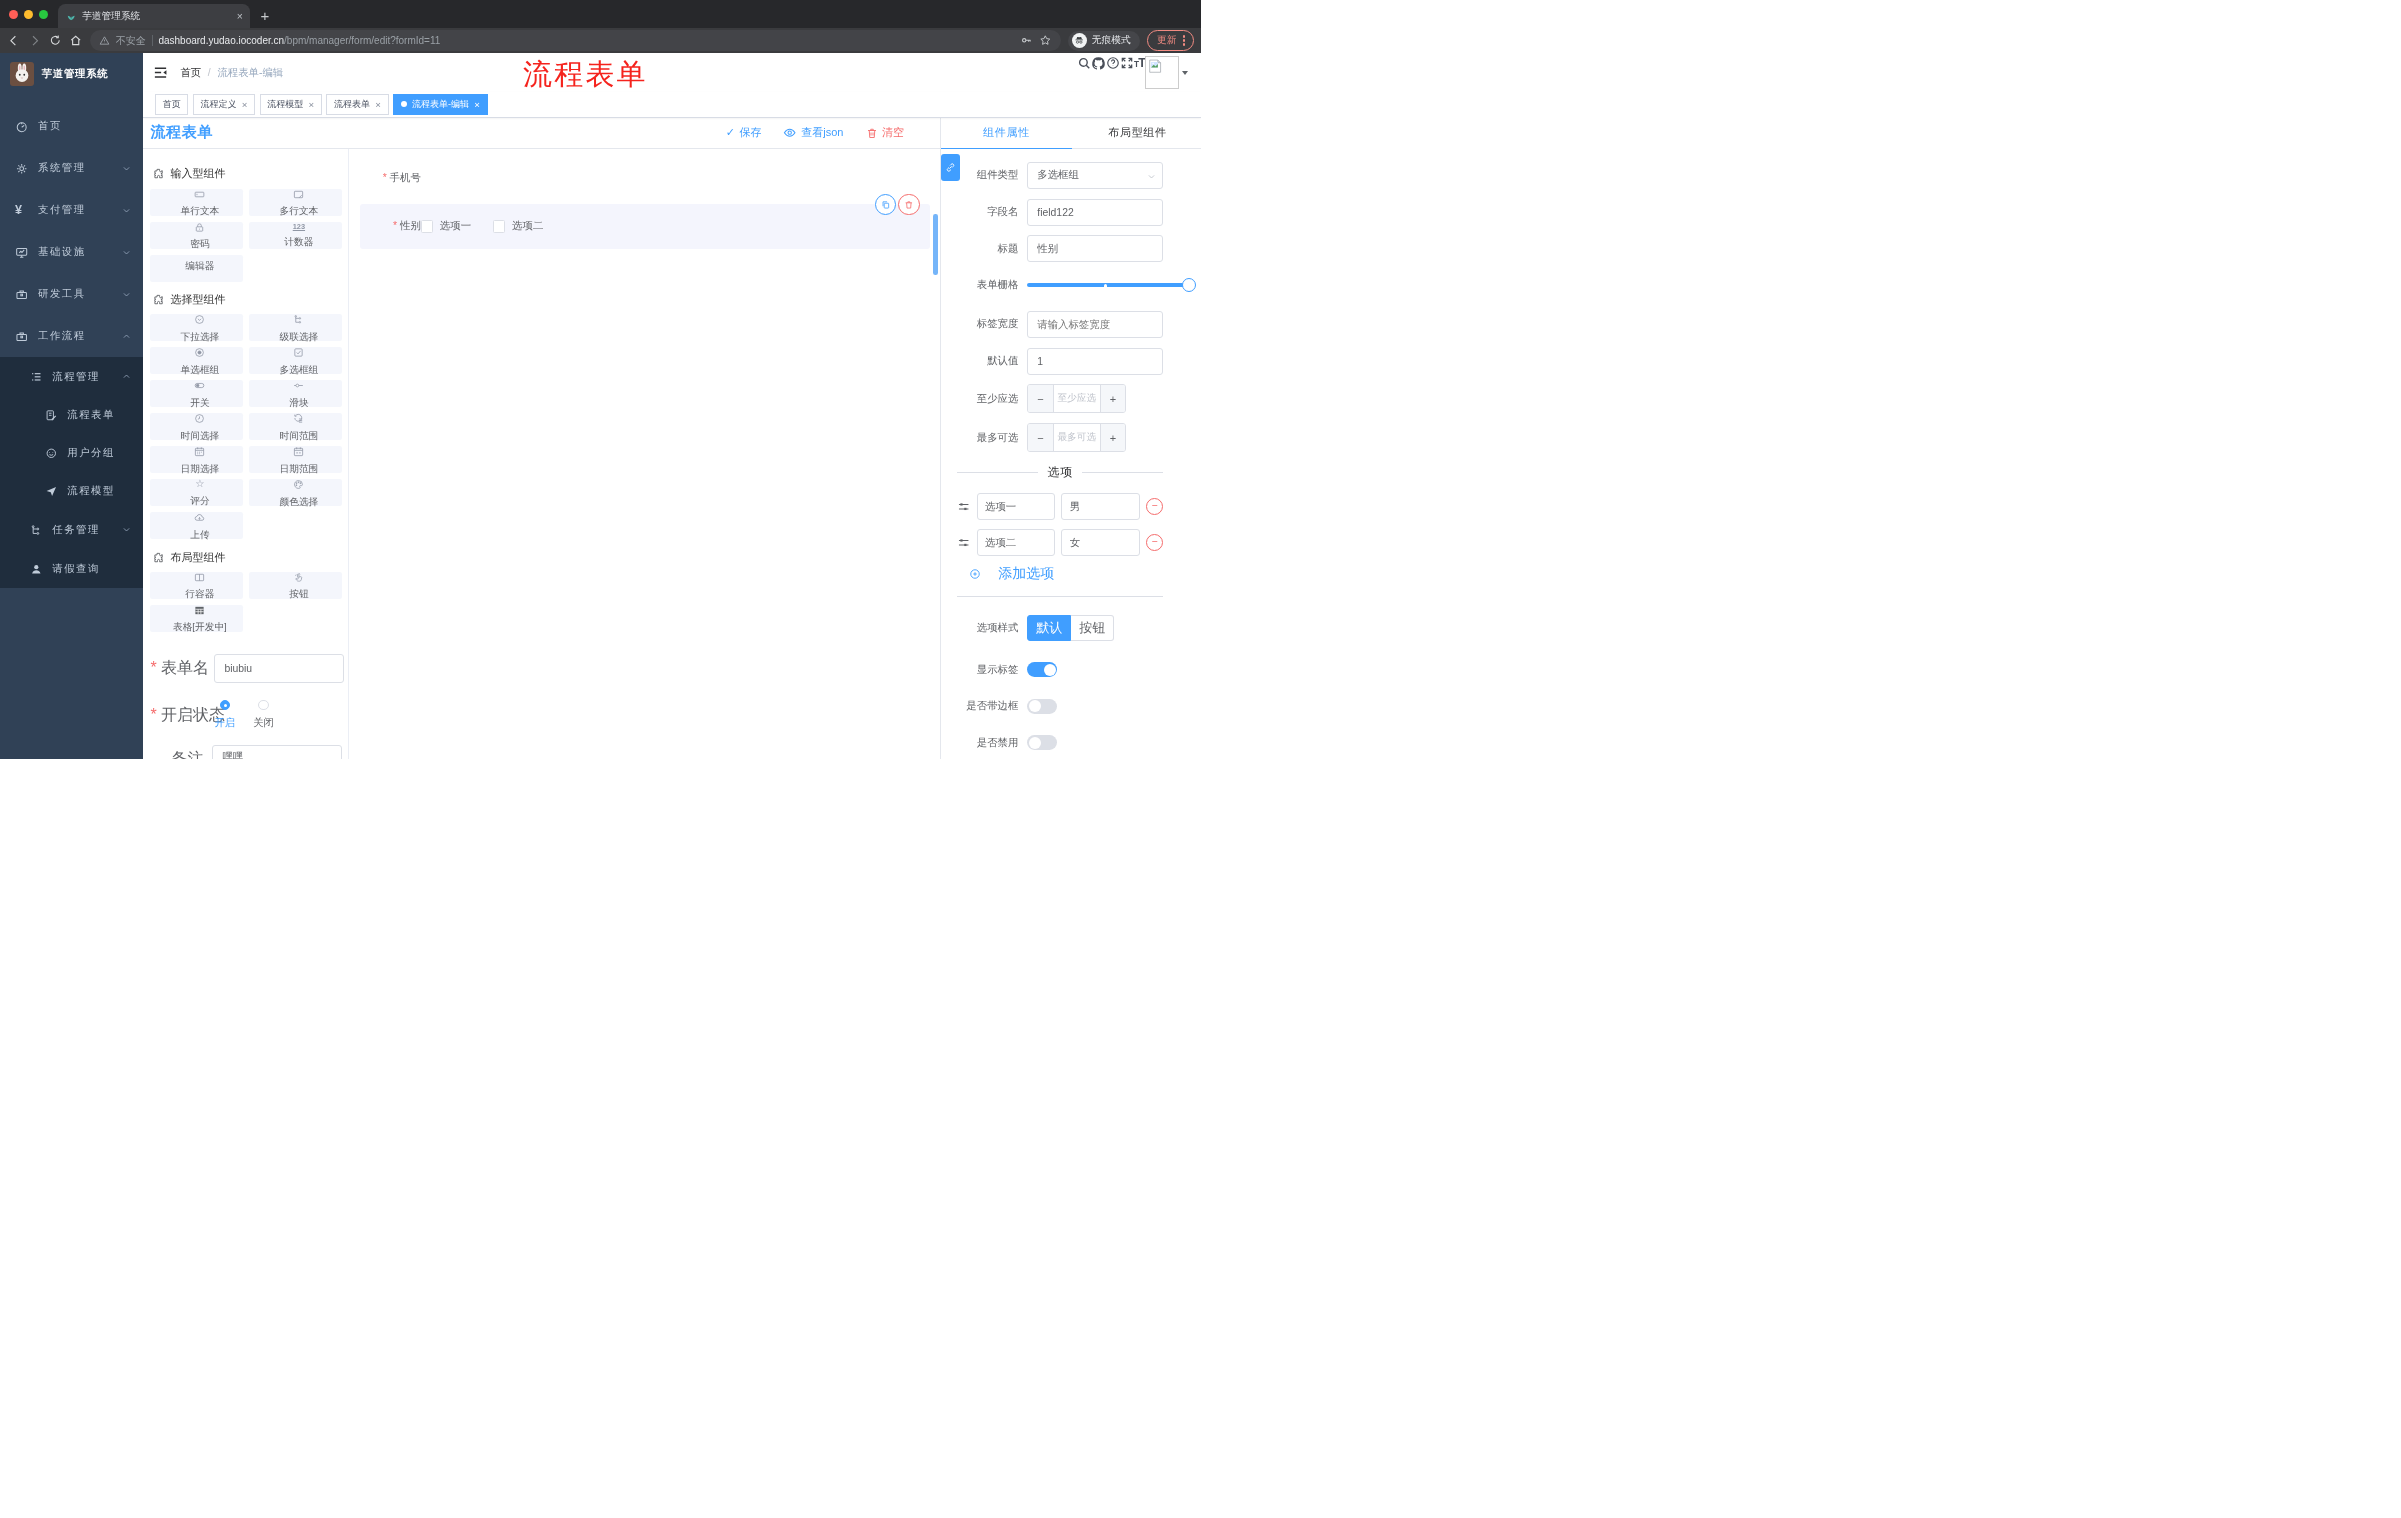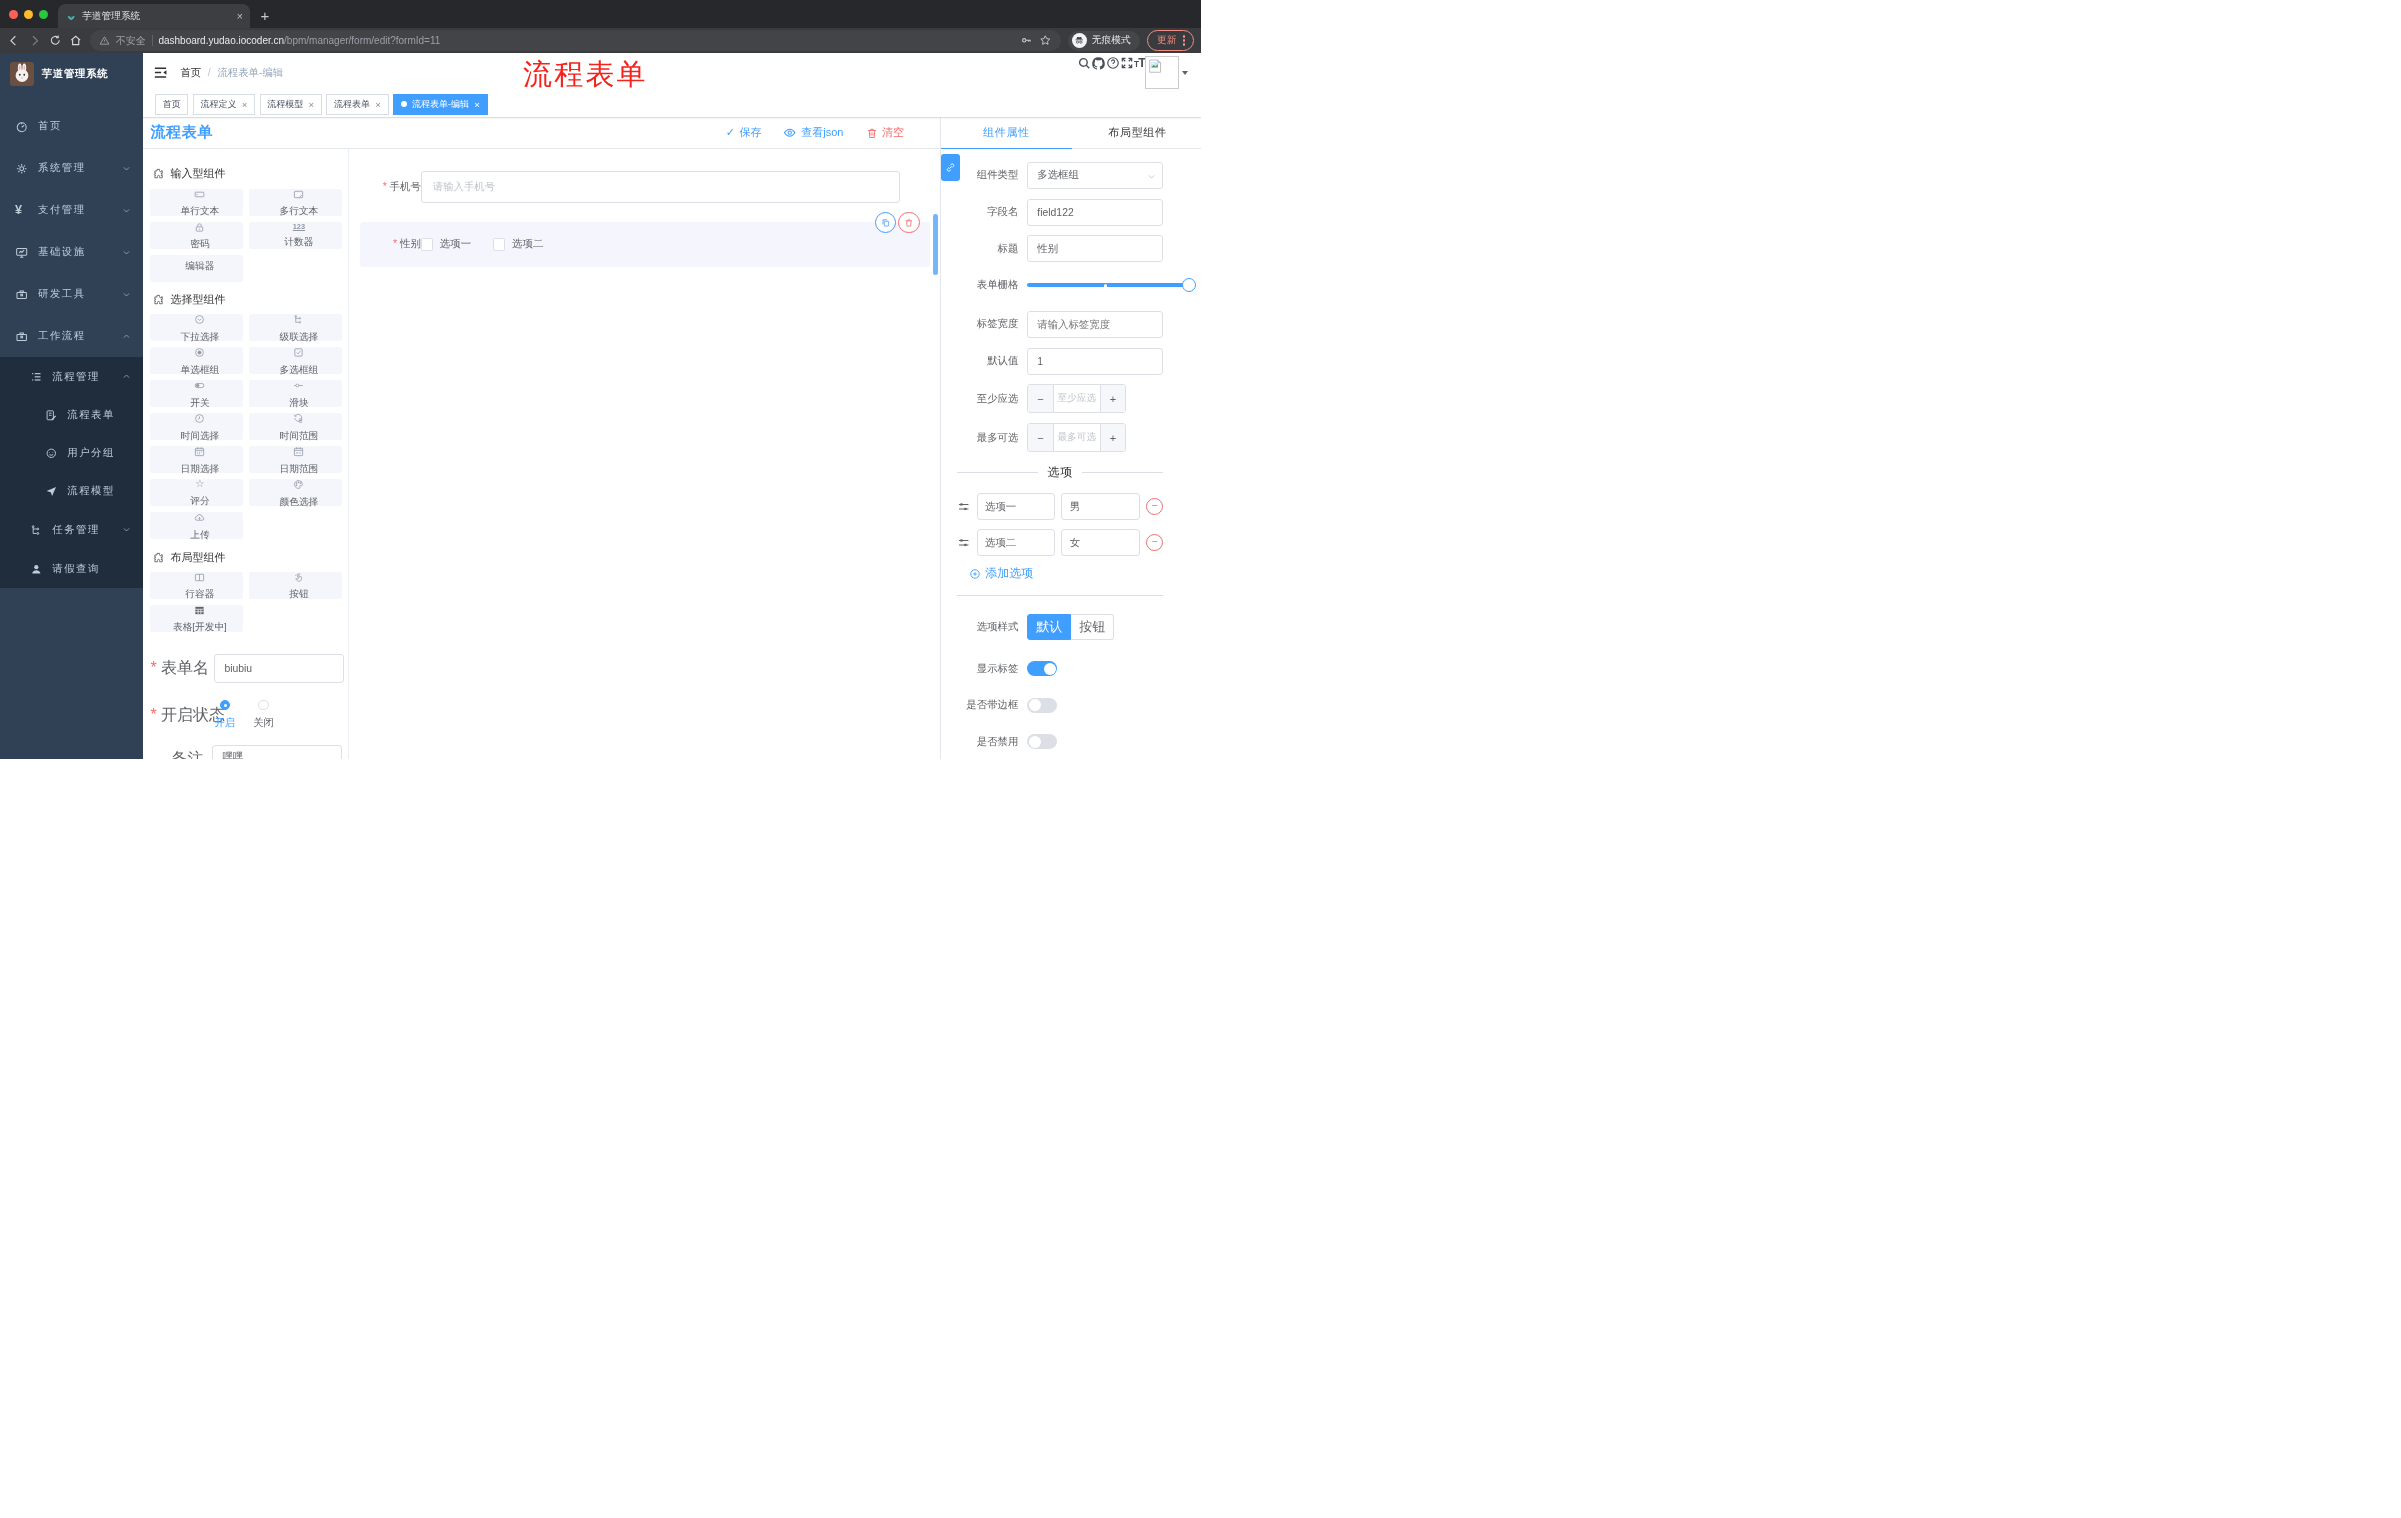--- a/index.html
+++ b/index.html
@@ -133,21 +133,21 @@
   .stbtn.plus{border-left:0.7px solid #dcdfe6;}
   .stmid{flex:1;display:flex;align-items:center;justify-content:center;color:#c0c4cc;font-size:9.7px;}
   
   .odivider{display:flex;align-items:center;gap:9px;margin:12px 0 12px;}
   .odivider .ln{flex:1;height:0.7px;background:#dcdfe6;}
   .odivider .tx{font-size:12px;color:#303133;letter-spacing:0.7px;}
   .optrow{display:flex;align-items:center;gap:6px;margin-bottom:9px;}
   .dragic{color:#606266;flex:none;}
   .optin{flex:1;min-width:0;height:25px;border:0.7px solid #dcdfe6;border-radius:3px;padding:0 7.4px;font-size:10.4px;color:#606266;outline:none;font-family:inherit;}
   .minusbtn{width:15px;height:15px;flex:none;border:1px solid #f56c6c;border-radius:50%;color:#f56c6c;display:flex;align-items:center;justify-content:center;font-size:10.4px;line-height:1;background:#fff;}
-  .addopt{display:flex;align-items:center;gap:4px;color:#409eff;font-size:12px;margin:4.5px 0 13.4px 12px;cursor:pointer;}
+  .addopt{display:flex;align-items:center;gap:17px;color:#409eff;font-size:14px;margin:4.5px 0 13.4px 12px;cursor:pointer;}
   .hline{height:0.7px;background:#dcdfe6;margin:0 0 13.4px;}
   
   .seg{display:flex;}
   .segbtn{width:42px;height:24px;display:flex;align-items:center;justify-content:center;font-size:13px;border:0.7px solid #dcdfe6;background:#fff;color:#606266;}
   .segbtn.on{background:#409eff;border-color:#409eff;color:#fff;border-radius:3px 0 0 3px;}
   .segbtn.off{border-left:none;border-radius:0 3px 3px 0;}
   .trow{margin-bottom:21.5px;display:flex;align-items:center;}
   .trow:first-of-type{margin-top:0;}
   .switch{width:30px;height:15px;border-radius:7.4px;position:relative;}
   .switch.on{background:#409eff;}
@@ -762,21 +762,20 @@
               </div>
               <div class="mrow" style="margin-top:16.3px;">
                 <span class="mlab">备注</span>
                 <span class="tawrap"><textarea class="mtextarea" style="">嘿嘿</textarea></span>
               </div>
             </div>
 
             <div class="canvas">
               <div class="frow">
                 <span class="flab req">手机号</span>
-                <input class="finput" placeholder="请输入手机号" style="">
               </div>
               <div class="selblock">
                 <span class="flab req">性别</span>
                 <span class="cbgroup">
                   <span class="cbitem">
                       <span class="cbbox"></span>
                       <span>选项一</span>
                     </span>
                   <span class="cbitem">
                       <span class="cbbox"></span>

